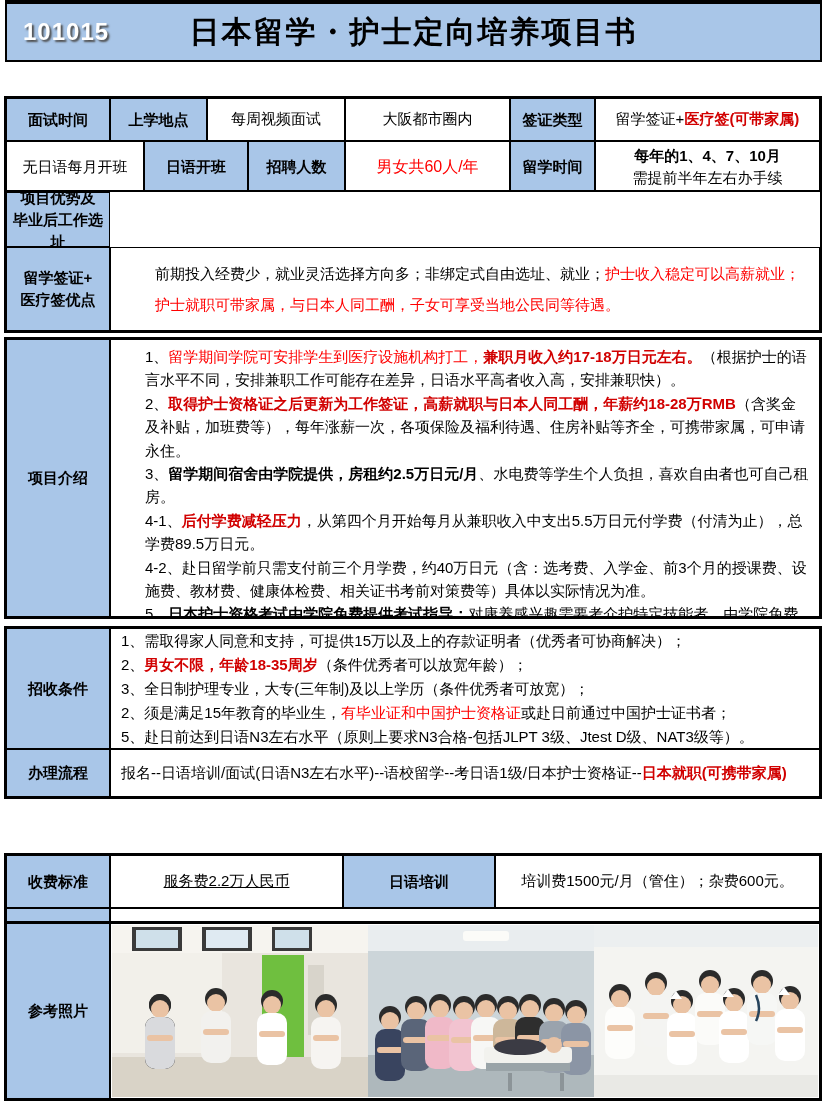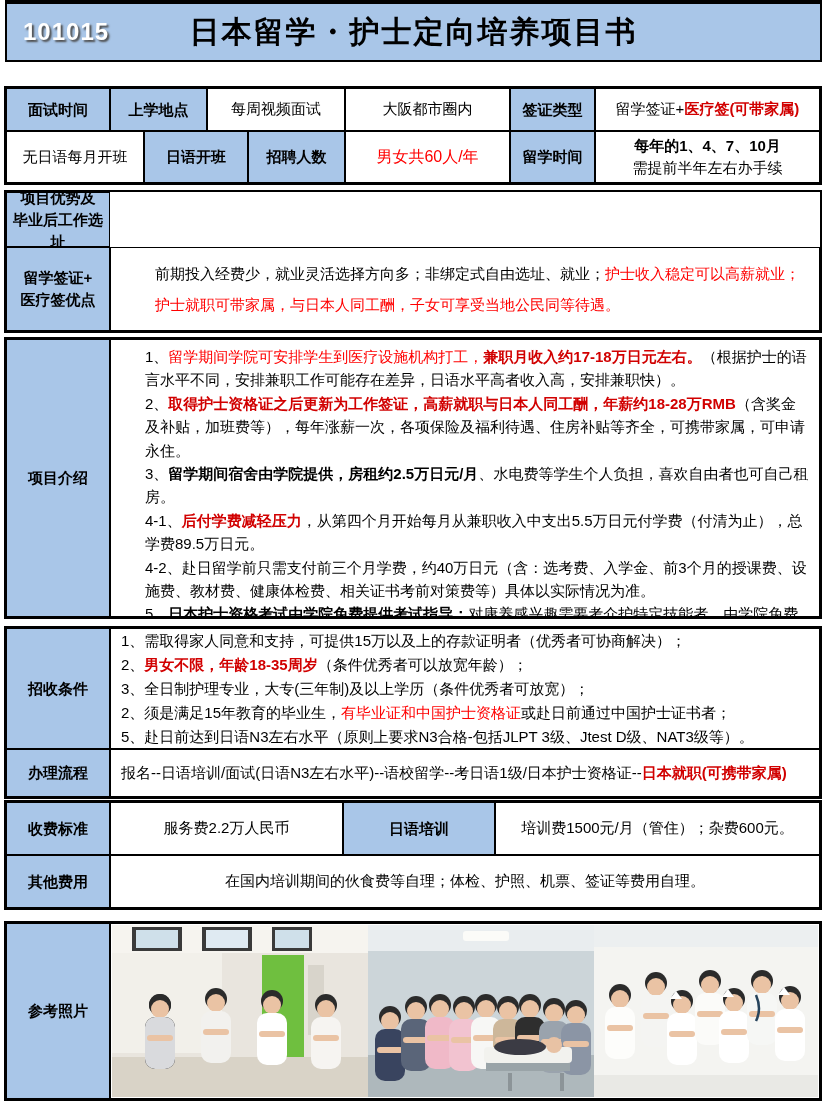--- a/index.html
+++ b/index.html
@@ -22,21 +22,21 @@
   .ctr{justify-content:center;text-align:center;}
   .txt{display:block;padding:4px 10px;line-height:23.4px;}
   .r{color:#ff0000;}
   .rb{color:#d10000;font-weight:bold;}
   .b{font-weight:bold;}
   .w104{width:104px;flex:none;}
   .w138{width:138px;flex:none;}
   .w97{width:97px;flex:none;}
   .w155{width:165px;flex:none;}
   .w85{width:85px;flex:none;}
-  .w233{width:233px;flex:none;}
+  .w233{width:233px;flex:none;text-decoration:underline;}
   .w152{width:152px;flex:none;}
   .grow{flex:1;}
   .stack{display:block;padding:2px 6px;text-align:center;}
   .stack .l1{font-weight:bold;line-height:22px;}
   .stack .l2{line-height:22px;}
   .item{display:block;}
   
   .photo-strip{display:flex;width:710px;height:172px;flex:none;align-items:stretch;background:#fff;}
   .photo{height:100%;}
   .photo svg{display:block;width:100%;height:100%;}
@@ -44,21 +44,21 @@
 </head>
 <body>
 
 <div class="page">
 
   <div class="hdr">
     <span class="hdr-code">101015</span>
     <span class="hdr-title">日本留学・护士定向培养项目书</span>
   </div>
 
-  <div class="tbl" style="top:86px;">
+  <div class="tbl" style="top:96px;">
     <div class="row" style="height:43px;">
       <div class="cell lbl w104">面试时间</div>
       <div class="cell lbl w97">上学地点</div>
       <div class="cell ctr w138">每周视频面试</div>
       <div class="cell ctr w155">大阪都市圈内</div>
       <div class="cell lbl w85">签证类型</div>
       <div class="cell ctr grow">
           <span>留学签证+</span>
           <span class="rb">医疗签(可带家属)</span>
         </div>
@@ -133,21 +133,21 @@
       </div>
     </div>
     <div class="row" style="height:48px;">
       <div class="cell lbl w104">办理流程</div>
       <div class="cell grow">
         <span class="txt"><span>报名--日语培训/面试(日语N3左右水平)--语校留学--考日语1级/日本护士资格证--</span><span class="rb">日本就职(可携带家属)</span></span>
       </div>
     </div>
   </div>
 
-  <div class="tbl" style="top:800px;">
+  <div class="tbl" style="top:853px;">
     <div class="row" style="height:53px;">
       <div class="cell lbl w104">收费标准</div>
       <div class="cell ctr w233">服务费2.2万人民币</div>
       <div class="cell lbl w152">日语培训</div>
       <div class="cell ctr grow">培训费1500元/月（管住）；杂费600元。</div>
     </div>
     <div class="row" style="height:53px;">
       <div class="cell lbl w104">其他费用</div>
       <div class="cell ctr grow">在国内培训期间的伙食费等自理；体检、护照、机票、签证等费用自理。</div>
     </div>

